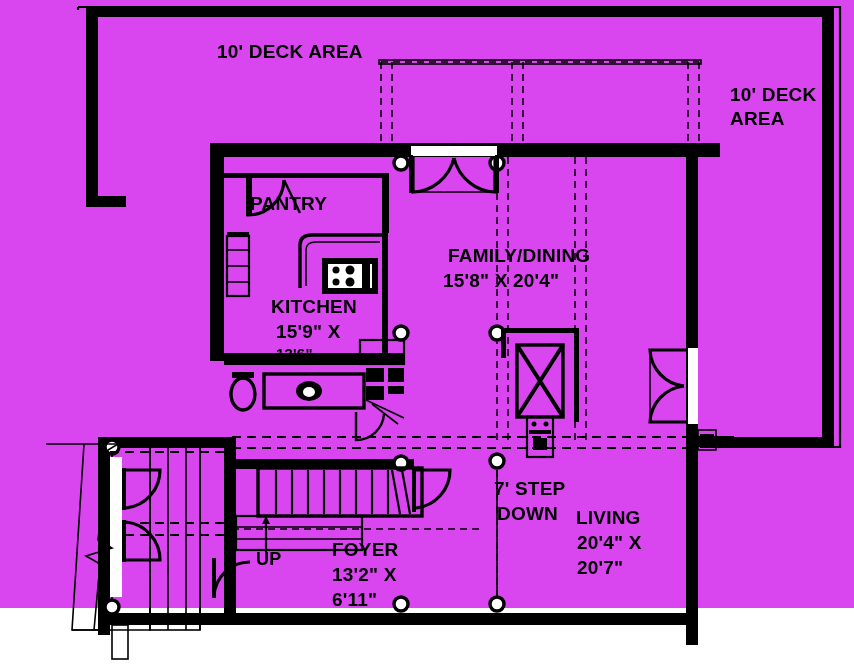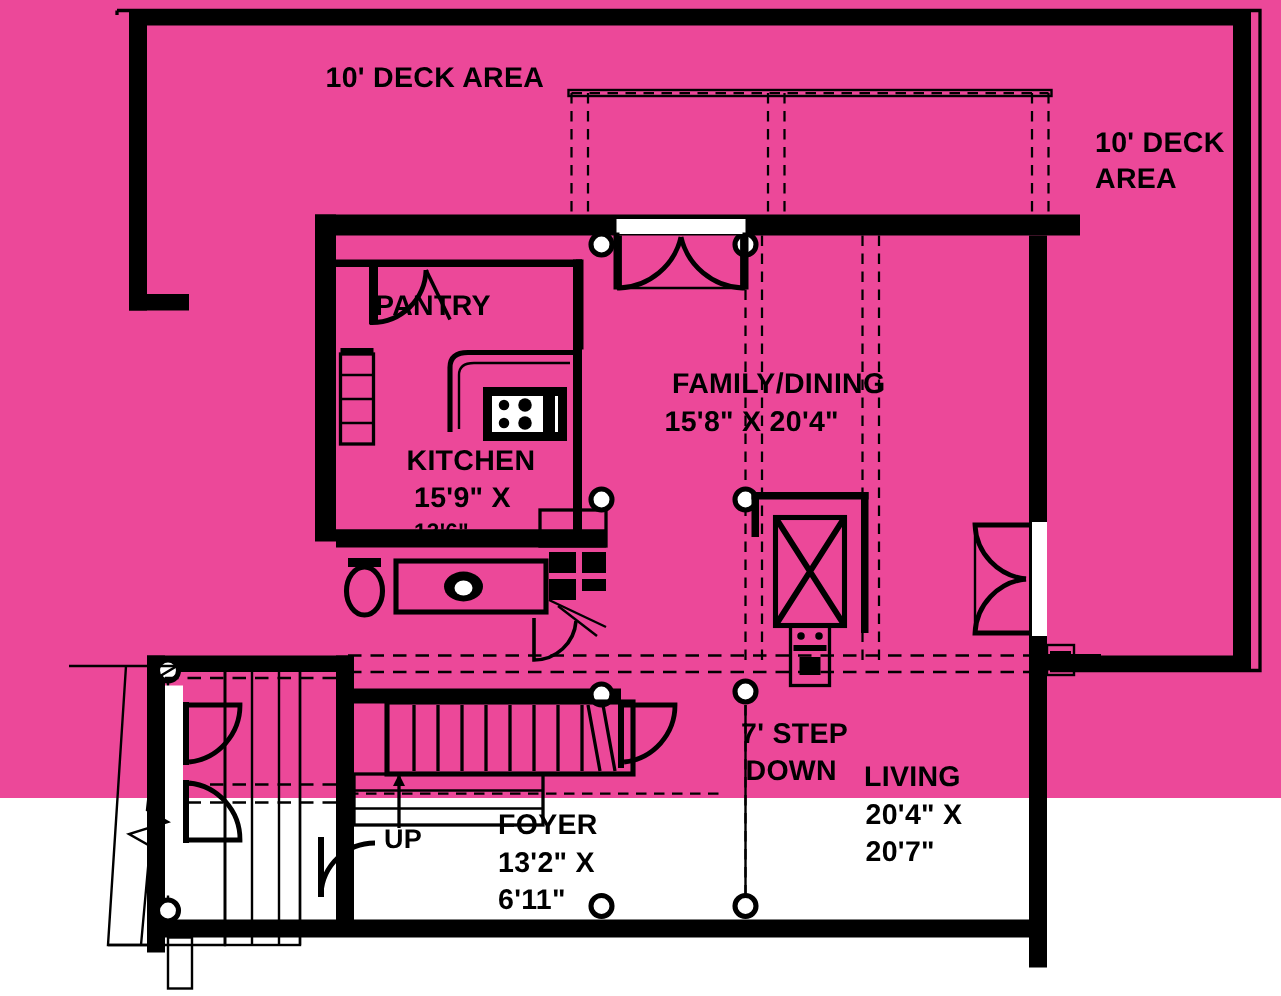--- a/index.html
+++ b/index.html
@@ -9,22 +9,22 @@
   }
   body {
     width: 854px;
     height: 664px;
     overflow: hidden;
     font-family: "Liberation Sans", sans-serif;
   }
   #plan-root {
     position: relative;
     width: 854px;
-    height: 532px;
-    background: #ec4899;
+    height: 608px;
+    background: #d946ef;
   }
   svg#floorplan {
     display: block;
     width: 854px;
     height: 664px;
   }
   .wall-heavy { fill: #000000; }
   .wall-thin  { fill: none; stroke: #000000; stroke-width: 2.2; }
   .wall-hair  { fill: none; stroke: #000000; stroke-width: 1.6; }
   .dash-line  { fill: none; stroke: #000000; stroke-width: 1.8; stroke-dasharray: 9 6; }

